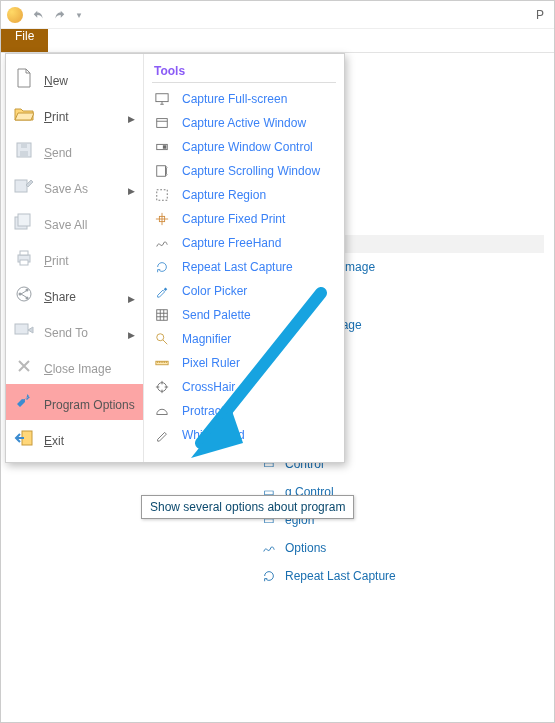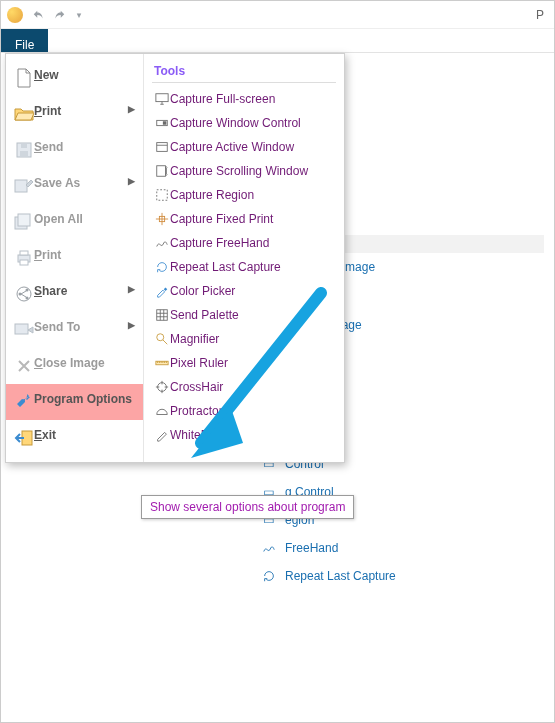--- a/index.html
+++ b/index.html
@@ -2,41 +2,41 @@
 <html><head>
 <meta charset="utf-8">
 <style>
   * { box-sizing: border-box; margin: 0; padding: 0; font-family: "Segoe UI", Tahoma, sans-serif; font-size: 12px; }
   body { width: 555px; height: 723px; background: #fff; position: relative; overflow: hidden; border: 1px solid #ccc; }
   .titlebar { height: 28px; background: #fff; display: flex; align-items: center; padding: 0 6px; border-bottom: 1px solid #eee; }
   .app-icon { width: 16px; height: 16px; border-radius: 50%; background: radial-gradient(circle at 30% 30%, #ffd966, #e8a33d); margin-right: 6px; }
   .qat-icon { width: 16px; height: 16px; display: inline-flex; align-items: center; justify-content: center; color: #9aa0a6; margin: 0 2px; }
   .title-right { margin-left: auto; color: #666; padding-right: 4px; }
   .ribbon-tabs { height: 24px; background: #fff; display: flex; align-items: stretch; border-bottom: 1px solid #e3e3e3; }
-  .file-tab { background: #0c4a6e; color: #fff; padding: 0 14px; display: flex; align-items: flex-end; }
+  .file-tab { background: #a16207; color: #fff; padding: 0 14px; display: flex; align-items: flex-start; }
   .main-area { position: absolute; left: 0; right: 0; top: 52px; bottom: 0; background: #fff; }
   .bg-card { position: absolute; left: 260px; top: 200px; width: 280px; }
   .bg-head { color: #2f6f4e; font-size: 15px; margin: 20px 0 10px; }
   .bg-link { color: #1a6fb0; padding: 6px 0; display: flex; align-items: center; gap: 8px; }
   .bg-ico { width: 16px; height: 16px; display: inline-flex; align-items: center; justify-content: center; color: #1a6fb0; }
   .bg-grey-strip { position: absolute; left: 260px; top: 182px; right: 10px; height: 18px; background: #f2f2f2; }
   .menu-panel { position: absolute; left: 4px; top: 0; width: 340px; background: #fff; border: 1px solid #cfcfcf; box-shadow: 2px 3px 8px rgba(0,0,0,.25); display: flex; }
   .menu-left { width: 138px; border-right: 1px solid #e6e6e6; padding: 6px 0; }
   .menu-right { flex: 1; padding: 8px 8px 12px 8px; }
-  .menu-item { display: flex; align-items: flex-start; padding: 8px 8px; color: #555; position: relative; font-weight: bold; }
+  .menu-item { display: flex; align-items: flex-end; gap: 10px; padding: 8px 8px; color: #555; position: relative; }
   .menu-item.highlight { background: #fca5a5; }
   .menu-item .lbl { flex: 1; }
   .menu-item .lbl.u::first-letter { text-decoration: underline; }
   .menu-item.dim { color: #9b9b9b; }
   .mi-icon { width: 20px; height: 20px; display: inline-flex; align-items: center; justify-content: center; }
   .sub-arrow { color: #666; font-size: 9px; }
   .tools-head { font-weight: 700; color: #8b5cf6; padding: 2px 2px 4px; border-bottom: 1px solid #ddd; margin-bottom: 4px; }
-  .tool-item { display: flex; align-items: center; gap: 0; padding: 4px 2px; color: #701a75; }
+  .tool-item { display: flex; align-items: center; gap: 12px; padding: 4px 2px; color: #3b82f6; }
   .tool-ico { width: 16px; height: 16px; display: inline-flex; align-items: center; justify-content: center; color: #6b6b6b; }
-  .tooltip { position: absolute; left: 140px; top: 442px; background: #fff; border: 1px solid #9b9b9b; padding: 4px 8px; color: #a21caf; box-shadow: 1px 1px 3px rgba(0,0,0,.2); z-index: 50; white-space: nowrap; }
+  .tooltip { position: absolute; left: 140px; top: 442px; background: #fff; border: 1px solid #9b9b9b; padding: 4px 8px; color: #0c4a6e; box-shadow: 1px 1px 3px rgba(0,0,0,.2); z-index: 50; white-space: nowrap; }
   .arrow { position: absolute; z-index: 60; pointer-events: none; }
   svg { display: block; }
 </style>
 </head>
 <body>
 
 <div class="titlebar">
   <div class="app-icon"></div>
   <span class="qat-icon">
       <svg width="14" height="14" viewBox="0 0 16 16">
@@ -102,21 +102,21 @@
     <div class="bg-link">
         <span class="bg-ico">▭</span>
         <span>egion</span>
       </div>
     <div class="bg-link">
         <span class="bg-ico">
           <svg width="14" height="14" viewBox="0 0 16 16">
             <path d="M2 12c3-8 5 4 8-4 2-4 4 2 4 2" fill="none" stroke="#1a6fb0"></path>
           </svg>
         </span>
-        <span>FreeHand</span>
+        <span>Options</span>
       </div>
     <div class="bg-link">
         <span class="bg-ico">
           <svg width="14" height="14" viewBox="0 0 16 16">
             <path d="M3 8a5 5 0 1 1 2 4" fill="none" stroke="#1a6fb0"></path>
             <path d="M3 14v-3h3" fill="none" stroke="#1a6fb0"></path>
           </svg>
         </span>
         <span>Repeat Last Capture</span>
       </div>
@@ -168,21 +168,21 @@
         <span class="sub-arrow">▶</span>
       </div>
 
       <div class="menu-item dim">
         <span class="mi-icon">
             <svg width="20" height="18" viewBox="0 0 20 18">
               <rect x="1" y="4" width="12" height="12" fill="#e4e9ef" stroke="#b8c0c8"></rect>
               <rect x="4" y="1" width="12" height="12" fill="#eef2f6" stroke="#b8c0c8"></rect>
             </svg>
           </span>
-        <span class="lbl">Open All</span>
+        <span class="lbl">Save All</span>
       </div>
 
       <div class="menu-item dim">
         <span class="mi-icon">
             <svg width="18" height="18" viewBox="0 0 18 18">
               <rect x="3" y="6" width="12" height="7" fill="#e4e9ef" stroke="#b8c0c8"></rect>
               <rect x="5" y="2" width="8" height="4" fill="#fff" stroke="#b8c0c8"></rect>
               <rect x="5" y="11" width="8" height="5" fill="#fff" stroke="#b8c0c8"></rect>
             </svg>
           </span>
@@ -252,34 +252,34 @@
             <svg width="14" height="14" viewBox="0 0 16 16">
               <rect x="1" y="2" width="14" height="9" fill="none" stroke="#6b6b6b"></rect>
               <path d="M6 14h4M8 11v3" stroke="#6b6b6b"></path>
             </svg>
           </span>
           <span>Capture Full-screen</span>
         </div>
       <div class="tool-item">
           <span class="tool-ico">
             <svg width="14" height="14" viewBox="0 0 16 16">
+              <rect x="2" y="3" width="12" height="10" fill="none" stroke="#6b6b6b"></rect>
+              <line x1="2" y1="6" x2="14" y2="6" stroke="#6b6b6b"></line>
+            </svg>
+          </span>
+          <span>Capture Active Window</span>
+        </div>
+      <div class="tool-item">
+          <span class="tool-ico">
+            <svg width="14" height="14" viewBox="0 0 16 16">
               <rect x="2" y="5" width="12" height="6" fill="none" stroke="#6b6b6b"></rect>
               <rect x="9" y="6" width="4" height="4" fill="#6b6b6b"></rect>
             </svg>
           </span>
           <span>Capture Window Control</span>
-        </div>
-      <div class="tool-item">
-          <span class="tool-ico">
-            <svg width="14" height="14" viewBox="0 0 16 16">
-              <rect x="2" y="3" width="12" height="10" fill="none" stroke="#6b6b6b"></rect>
-              <line x1="2" y1="6" x2="14" y2="6" stroke="#6b6b6b"></line>
-            </svg>
-          </span>
-          <span>Capture Active Window</span>
         </div>
       <div class="tool-item">
           <span class="tool-ico">
             <svg width="14" height="14" viewBox="0 0 16 16">
               <rect x="2" y="2" width="10" height="12" fill="none" stroke="#6b6b6b"></rect>
               <path d="M13 4v8" stroke="#6b6b6b"></path>
               <path d="M12 4l1-1 1 1M12 12l1 1 1-1" stroke="#6b6b6b" fill="none"></path>
             </svg>
           </span>
           <span>Capture Scrolling Window</span>

